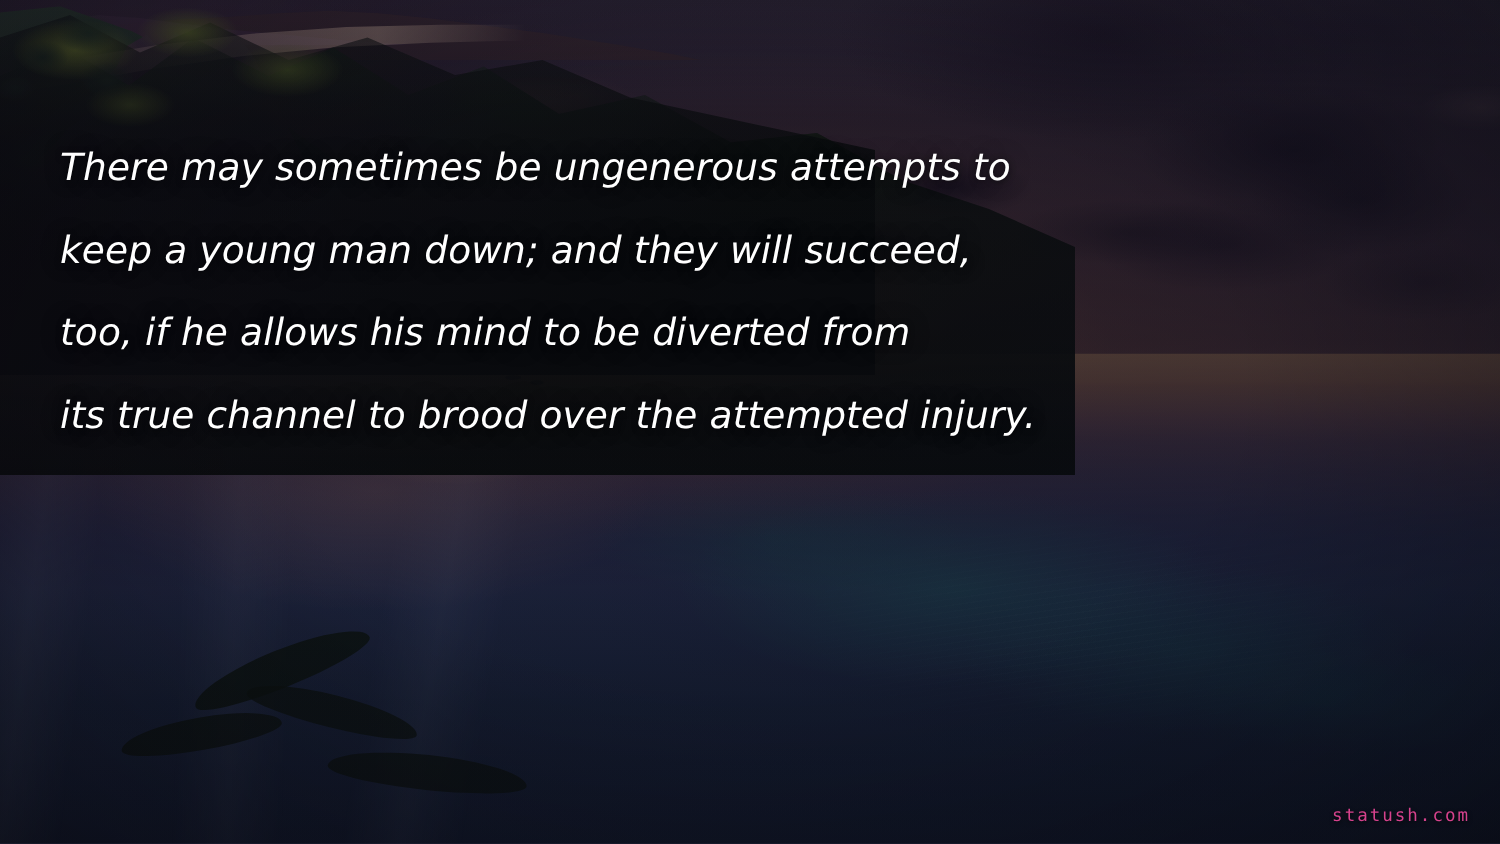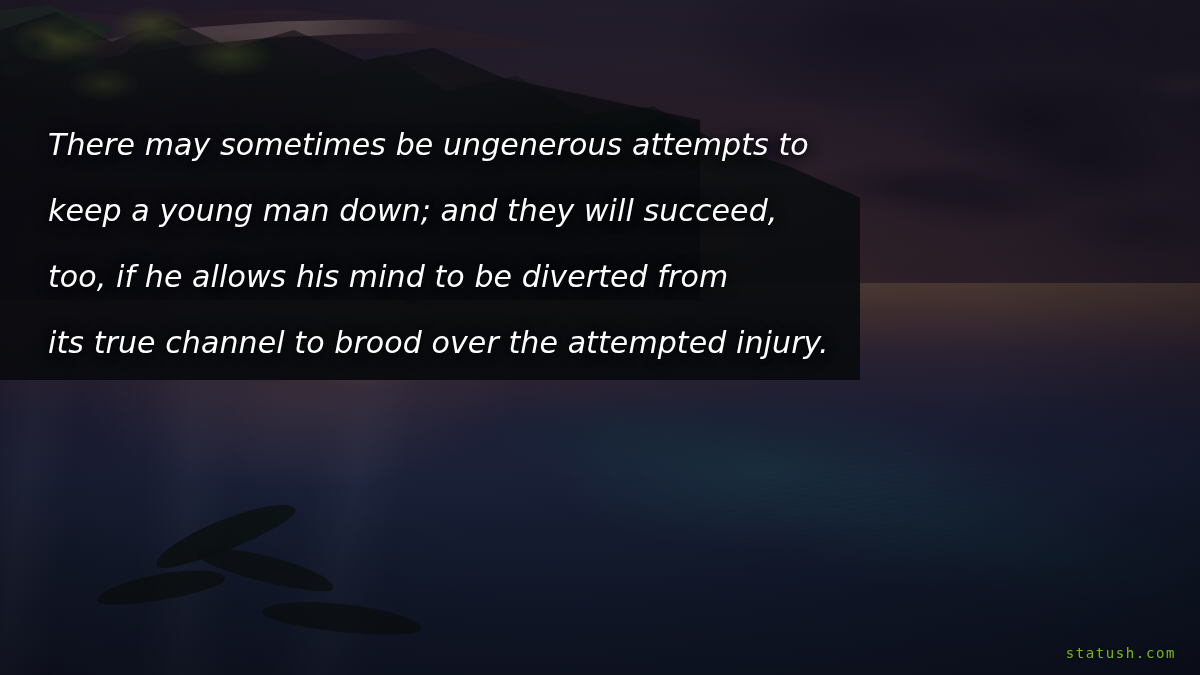--- a/index.html
+++ b/index.html
@@ -258,21 +258,21 @@
         rgba(8,6,14,0.42) 100%);
   }
 
   
   #content {
     position:absolute; inset:0;
     padding:0 48px;
   }
   #quote {
     position:absolute;
-    left:48px; top:112px; width:900px;
+    left:48px; top:102px; width:900px;
     font-family:"DejaVu Sans", sans-serif;
     font-style:italic;
     font-weight:400;
     font-size:30px;
     line-height:66px;
     color:#ffffff;
     letter-spacing:.1px;
     text-shadow:0 1px 5px rgba(0,0,0,0.55), 0 0 18px rgba(0,0,0,0.35);
     white-space:pre-line;
   }
@@ -285,21 +285,21 @@
     font-size:18px;
     color:#f2f2f2;
     letter-spacing:.2px;
     text-shadow:0 1px 5px rgba(0,0,0,0.7);
   }
   #watermark {
     position:absolute;
     right:24px; bottom:14px;
     font-family:"DejaVu Sans Mono", monospace;
     font-size:14px;
-    color:#84cc16;
+    color:#ec4899;
     letter-spacing:1.6px;
     opacity:.9;
     text-shadow:0 1px 4px rgba(0,0,0,0.8);
   }
 </style>
 </head>
 <body>
 
 <div id="stage">
 

